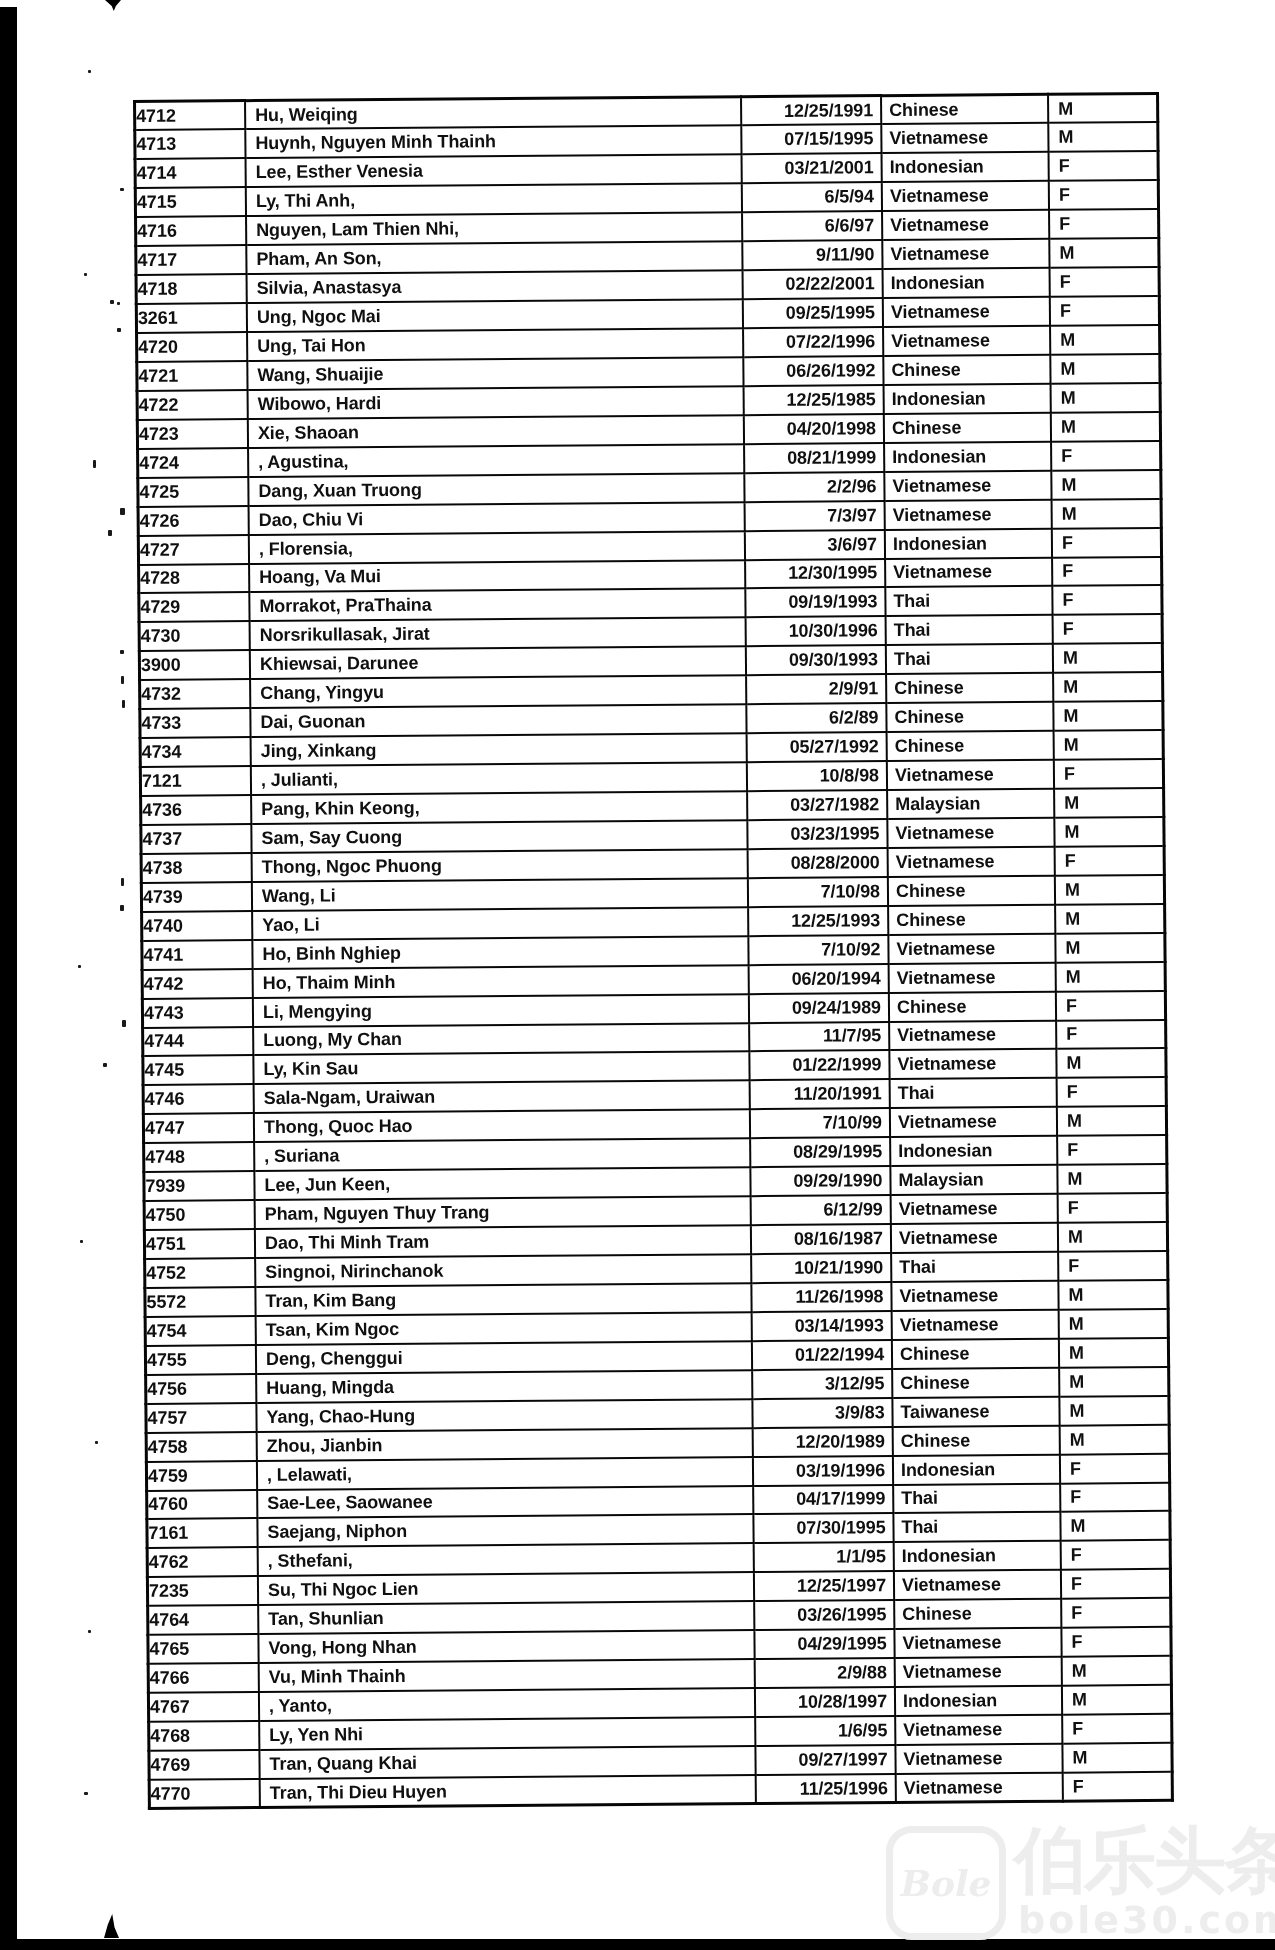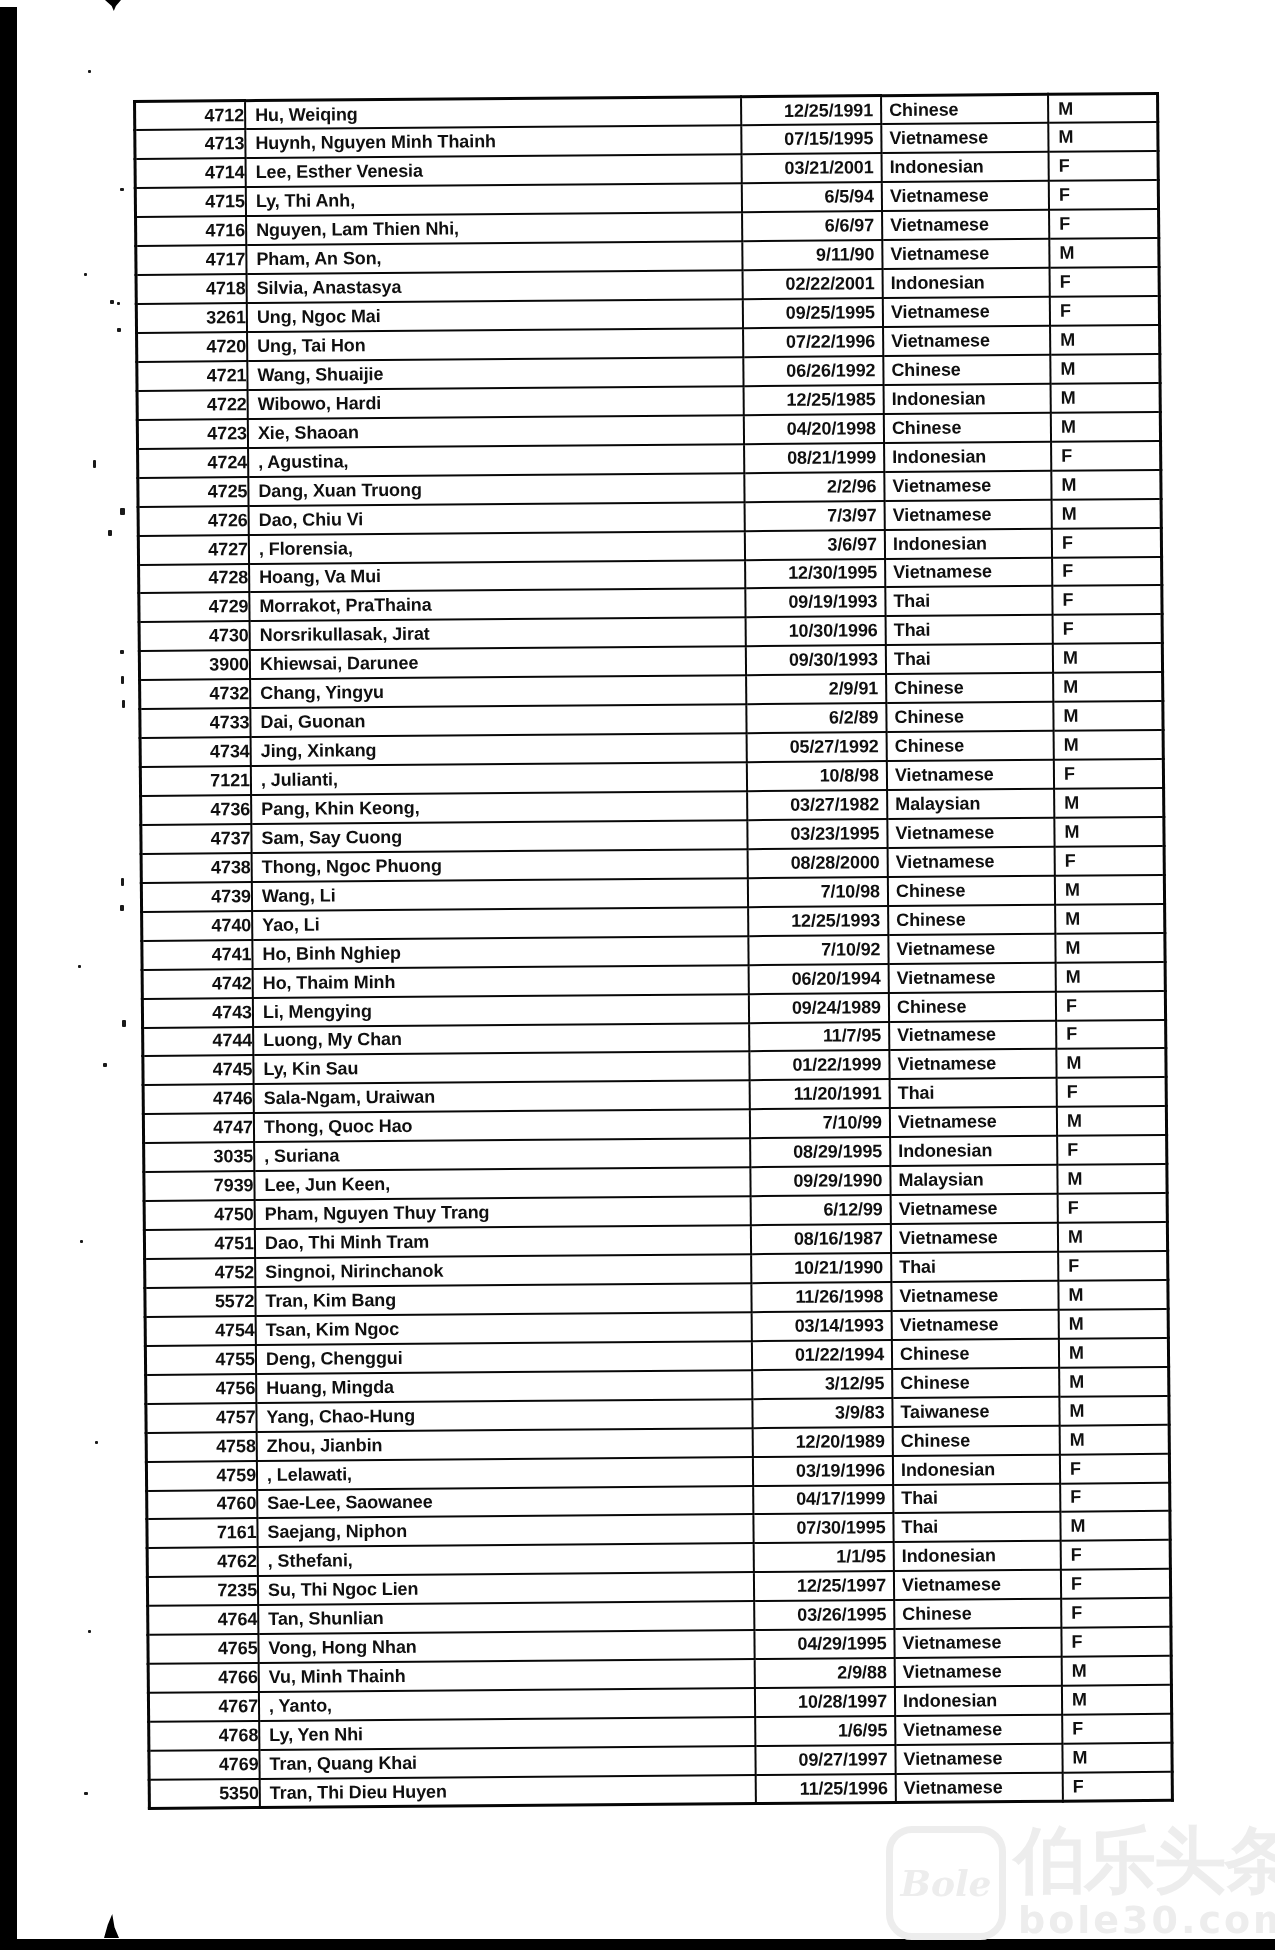--- a/index.html
+++ b/index.html
@@ -22,21 +22,21 @@
     transform:skewY(-0.45deg) skewX(0.5deg);
     transform-origin:0 0;
   }
   table.roster{border-collapse:collapse;border:3px solid #060606;background:#fff;}
   table.roster tr{height:28.95px;}
   table.roster td{
     border:2px solid #080808;padding:0;vertical-align:middle;white-space:nowrap;
     font-size:18px;font-weight:600;color:#101010;letter-spacing:-0.1px;
     font-family:"Liberation Sans",sans-serif;
   }
-  .c-id{width:108px;text-align:right;}
+  .c-id{width:108px;text-align:left;}
   .c-name{width:485px;padding-left:9px !important;}
   .c-dob{width:131px;text-align:right;padding-right:7px !important;}
   .c-nat{width:158px;padding-left:7px !important;}
   .c-sex{width:98px;padding-left:9px !important;}
 
   
   .wm-logo{
     position:absolute;left:886px;top:1826px;width:106px;height:100px;
     border:7px solid #ededed;border-radius:26px;
     display:flex;align-items:center;justify-content:center;
@@ -337,21 +337,21 @@
           <td class="c-sex">F</td>
         </tr>
         <tr>
           <td class="c-id">4747</td>
           <td class="c-name">Thong, Quoc Hao</td>
           <td class="c-dob">7/10/99</td>
           <td class="c-nat">Vietnamese</td>
           <td class="c-sex">M</td>
         </tr>
         <tr>
-          <td class="c-id">3035</td>
+          <td class="c-id">4748</td>
           <td class="c-name">, Suriana</td>
           <td class="c-dob">08/29/1995</td>
           <td class="c-nat">Indonesian</td>
           <td class="c-sex">F</td>
         </tr>
         <tr>
           <td class="c-id">7939</td>
           <td class="c-name">Lee, Jun Keen,</td>
           <td class="c-dob">09/29/1990</td>
           <td class="c-nat">Malaysian</td>
@@ -491,21 +491,21 @@
           <td class="c-sex">F</td>
         </tr>
         <tr>
           <td class="c-id">4769</td>
           <td class="c-name">Tran, Quang Khai</td>
           <td class="c-dob">09/27/1997</td>
           <td class="c-nat">Vietnamese</td>
           <td class="c-sex">M</td>
         </tr>
         <tr>
-          <td class="c-id">5350</td>
+          <td class="c-id">4770</td>
           <td class="c-name">Tran, Thi Dieu Huyen</td>
           <td class="c-dob">11/25/1996</td>
           <td class="c-nat">Vietnamese</td>
           <td class="c-sex">F</td>
         </tr>
       </tbody>
   </table>
 </div>
 
 <div class="wm-logo">

